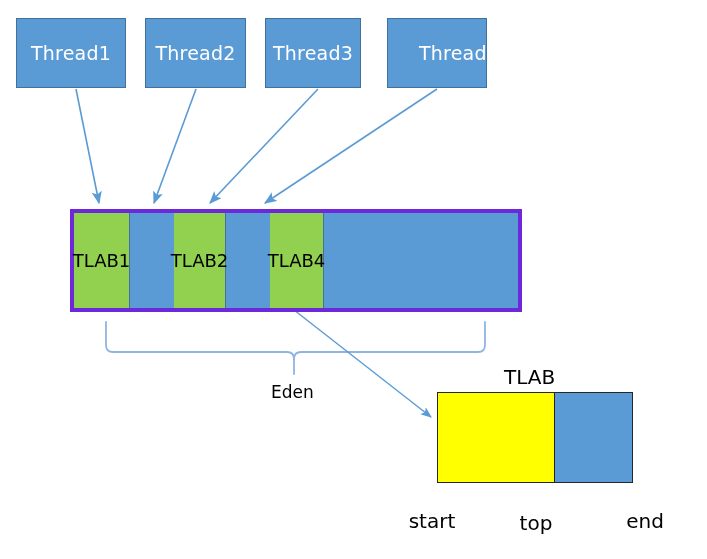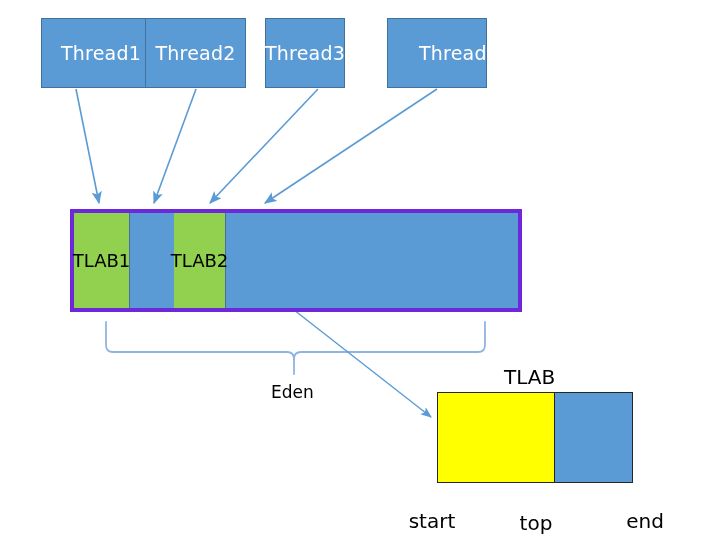--- a/index.html
+++ b/index.html
@@ -135,39 +135,42 @@
              L287,352 Q294,352 294,359
              Q294,352 301,352
              L478,352 Q485,352 485,345
              L485,322" fill="none" stroke="#8EB4E3" stroke-width="1.8" stroke-linecap="round" stroke-linejoin="round"></path>
 
     <line x1="294" y1="359" x2="294" y2="374" stroke="#8EB4E3" stroke-width="1.8" stroke-linecap="round"></line>
 
     <line x1="262" y1="285" x2="431" y2="417" stroke="#5B9BD5" stroke-width="1.4" marker-end="url(#arrowhead)"></line>
   </svg>
 
-  <div class="thread-box" style="left:41px; top:18px; width:120px; height:70px;">
+  <div class="thread-box" style="left:16px; top:18px; width:110px; height:70px;">
     <span class="thread-label">Thread1</span>
   </div>
   <div class="thread-box" style="left:145px; top:18px; width:101px; height:70px;">
     <span class="thread-label">Thread2</span>
   </div>
-  <div class="thread-box" style="left:265px; top:18px; width:80px; height:70px;">
+  <div class="thread-box" style="left:265px; top:18px; width:96px; height:70px;">
     <span class="thread-label">Thread3</span>
   </div>
   <div class="thread-box" style="left:387px; top:18px; width:100px; height:70px;padding-left:44px;">
     <span class="thread-label">Thread4</span>
   </div>
 
   <div id="eden-bar" style="left:70px; top:209px; width:452px; height:103px;">
     <div class="tlab-cell" style="width:56px;">
       <span class="cell-label">TLAB1</span>
     </div>
     <div class="tlab-cell" style="width:52px;">
       <span class="cell-label">TLAB2</span>
+    </div>
+    <div class="tlab-cell" style="width:54px;">
+      <span class="cell-label">TLAB4</span>
     </div>
     <div id="eden-free"></div>
   </div>
 
   <div id="eden-label" style="left:271px; top:382px;">Eden</div>
 
   <div id="tlab-title" style="left:504px; top:365px;">TLAB</div>
 
   <div id="tlab-detail" style="left:437px; top:392px; width:196px; height:91px;">
     <div id="tlab-used" style="width:117px;"></div>

